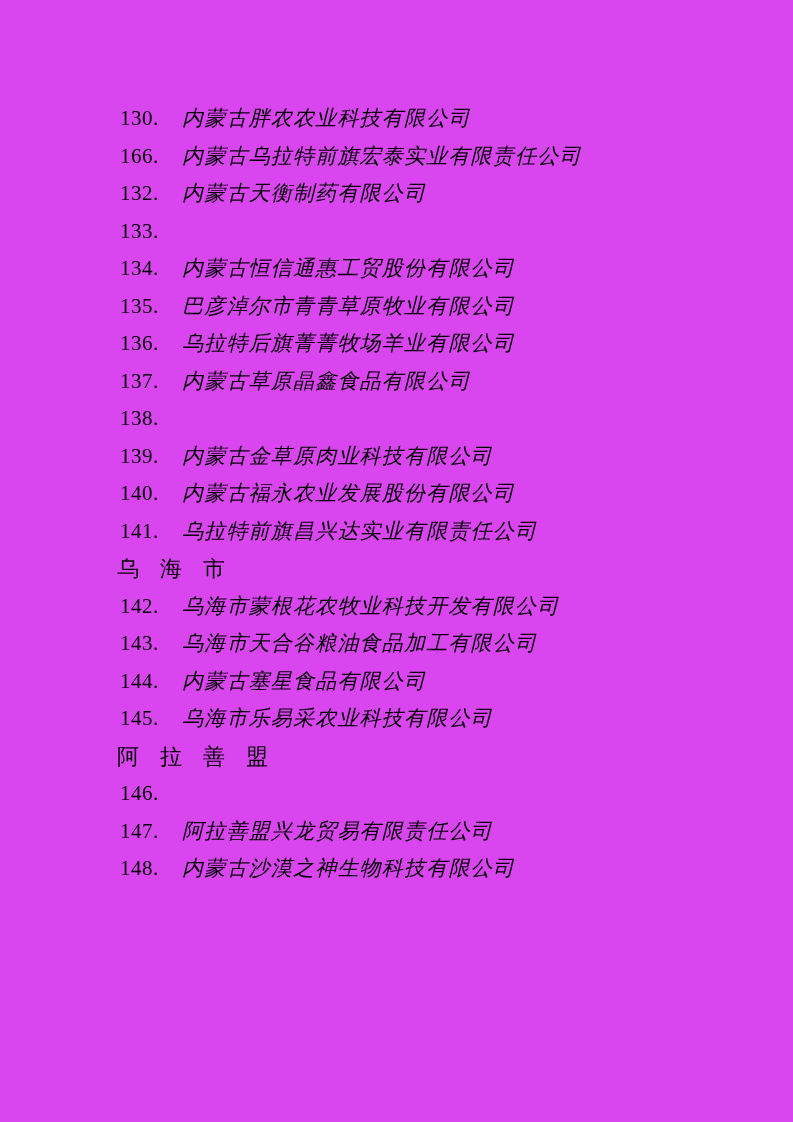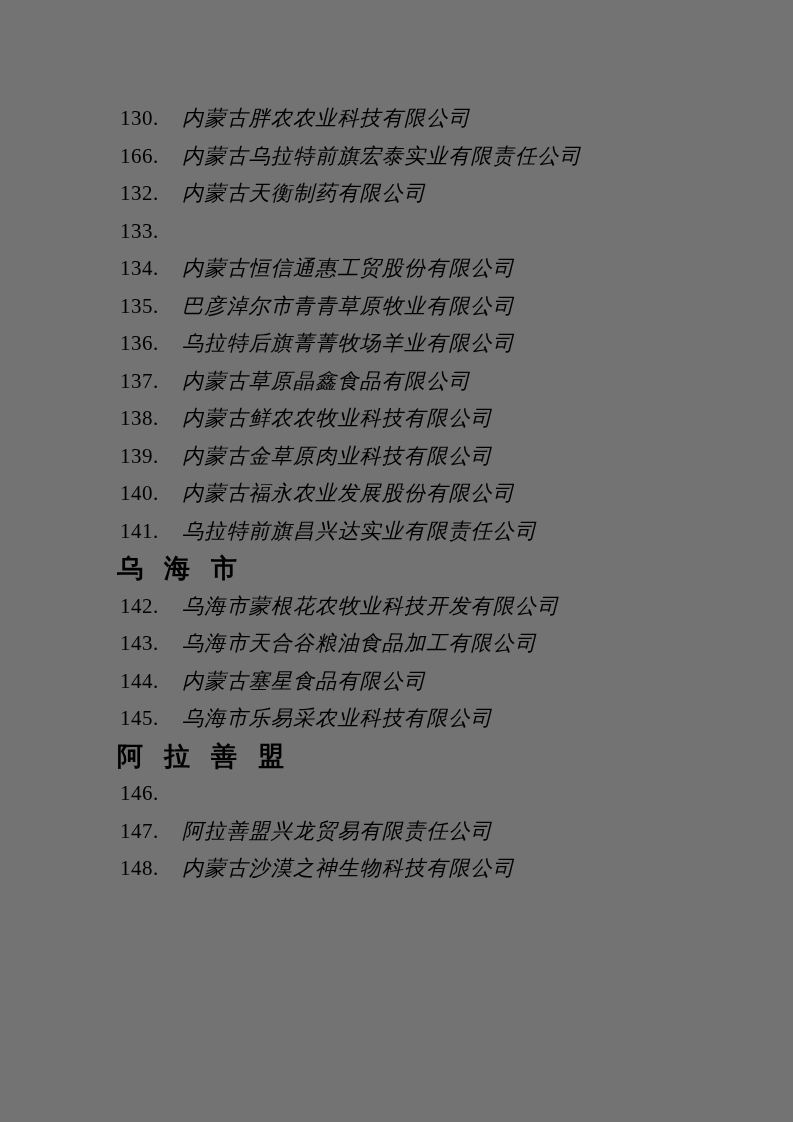--- a/index.html
+++ b/index.html
@@ -4,21 +4,21 @@
 <style>
   html, body {
     margin: 0;
     padding: 0;
     background: #ffffff;
   }
   .page {
     position: relative;
     width: 793px;
     height: 1122px;
-    background: #737373;
+    background: #d946ef;
     overflow: hidden;
     font-family: "Liberation Serif", "DejaVu Serif", serif;
     color: #000000;
   }
   .list {
     position: absolute;
     top: 100px;
     left: 120px;
     right: 30px;
   }
@@ -37,22 +37,22 @@
   }
   .company-name {
     letter-spacing: 1.2px;
     font-style: italic;
   }
   .header-row {
     height: 37.5px;
     line-height: 37.5px;
     margin-left: -3px;
     font-family: "Liberation Sans", "DejaVu Sans", sans-serif;
-    font-weight: bold;
-    font-size: 26px;
+    font-weight: normal;
+    font-size: 22px;
     letter-spacing: 21px;
     white-space: nowrap;
   }
 </style>
 </head>
 <body>
 
 <div class="page">
   <div class="list" id="list-root">
       <div class="list-row">
@@ -81,21 +81,20 @@
       <div class="list-row">
         <span class="item-number">136.</span>
         <span class="company-name">乌拉特后旗菁菁牧场羊业有限公司</span>
       </div>
       <div class="list-row">
         <span class="item-number">137.</span>
         <span class="company-name">内蒙古草原晶鑫食品有限公司</span>
       </div>
       <div class="list-row">
         <span class="item-number">138.</span>
-        <span class="company-name">内蒙古鲜农农牧业科技有限公司</span>
       </div>
       <div class="list-row">
         <span class="item-number">139.</span>
         <span class="company-name">内蒙古金草原肉业科技有限公司</span>
       </div>
       <div class="list-row">
         <span class="item-number">140.</span>
         <span class="company-name">内蒙古福永农业发展股份有限公司</span>
       </div>
       <div class="list-row">

